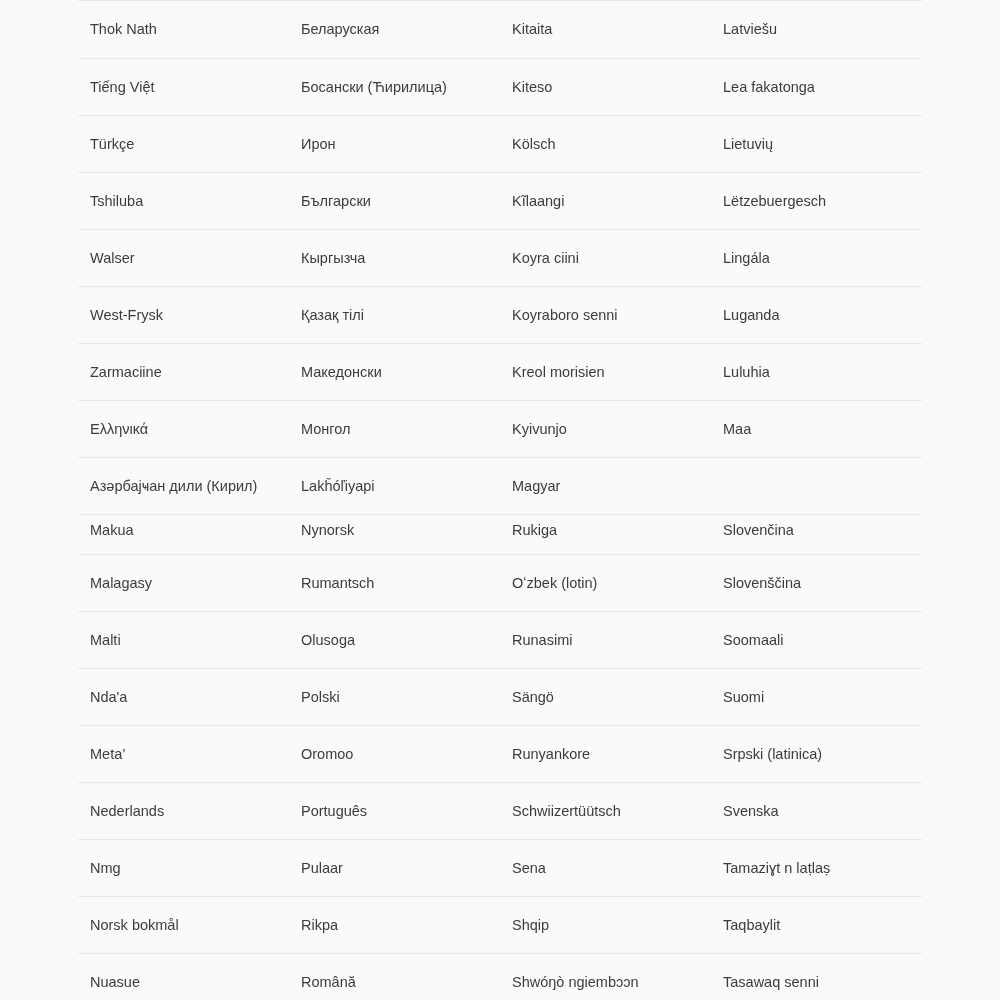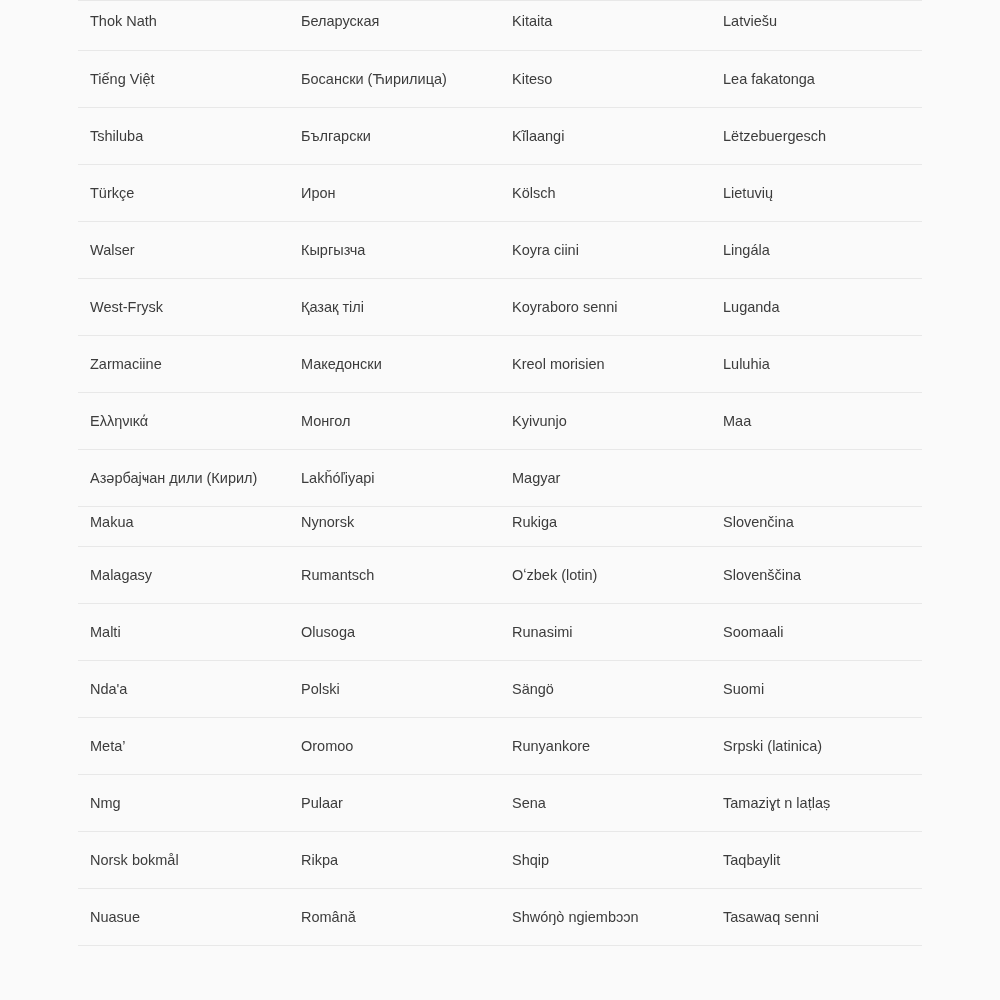--- a/index.html
+++ b/index.html
@@ -36,51 +36,51 @@
     white-space: nowrap;
     overflow: hidden;
     text-overflow: ellipsis;
   }
   
   .lang-row.tight .lang-cell {
     padding-top: 5px;
     padding-bottom: 14px;
   }
   .lang-row.first-partial .lang-cell {
-    padding-top: 10px;
+    padding-top: 18px;
     padding-bottom: 19px;
   }
 </style>
 </head>
 <body>
 
 <div id="language-grid">
     <div class="lang-row first-partial">
       <div class="lang-cell">Thok Nath</div>
       <div class="lang-cell">Беларуская</div>
       <div class="lang-cell">Kitaita</div>
       <div class="lang-cell">Latviešu</div>
     </div>
     <div class="lang-row">
       <div class="lang-cell">Tiếng Việt</div>
       <div class="lang-cell">Босански (Ћирилица)</div>
       <div class="lang-cell">Kiteso</div>
       <div class="lang-cell">Lea fakatonga</div>
     </div>
     <div class="lang-row">
+      <div class="lang-cell">Türkçe</div>
+      <div class="lang-cell">Ирон</div>
+      <div class="lang-cell">Kölsch</div>
+      <div class="lang-cell">Lietuvių</div>
+    </div>
+    <div class="lang-row">
       <div class="lang-cell">Tshiluba</div>
       <div class="lang-cell">Български</div>
       <div class="lang-cell">Kĩlaangi</div>
       <div class="lang-cell">Lëtzebuergesch</div>
-    </div>
-    <div class="lang-row">
-      <div class="lang-cell">Türkçe</div>
-      <div class="lang-cell">Ирон</div>
-      <div class="lang-cell">Kölsch</div>
-      <div class="lang-cell">Lietuvių</div>
     </div>
     <div class="lang-row">
       <div class="lang-cell">Walser</div>
       <div class="lang-cell">Кыргызча</div>
       <div class="lang-cell">Koyra ciini</div>
       <div class="lang-cell">Lingála</div>
     </div>
     <div class="lang-row">
       <div class="lang-cell">West-Frysk</div>
       <div class="lang-cell">Қазақ тілі</div>
@@ -128,20 +128,26 @@
       <div class="lang-cell">Sängö</div>
       <div class="lang-cell">Suomi</div>
     </div>
     <div class="lang-row">
       <div class="lang-cell">Meta’</div>
       <div class="lang-cell">Oromoo</div>
       <div class="lang-cell">Runyankore</div>
       <div class="lang-cell">Srpski (latinica)</div>
     </div>
     <div class="lang-row">
+      <div class="lang-cell">Nederlands</div>
+      <div class="lang-cell">Português</div>
+      <div class="lang-cell">Schwiizertüütsch</div>
+      <div class="lang-cell">Svenska</div>
+    </div>
+    <div class="lang-row">
       <div class="lang-cell">Nmg</div>
       <div class="lang-cell">Pulaar</div>
       <div class="lang-cell">Sena</div>
       <div class="lang-cell">Tamaziɣt n laṭlaṣ</div>
     </div>
     <div class="lang-row">
       <div class="lang-cell">Norsk bokmål</div>
       <div class="lang-cell">Rikpa</div>
       <div class="lang-cell">Shqip</div>
       <div class="lang-cell">Taqbaylit</div>

